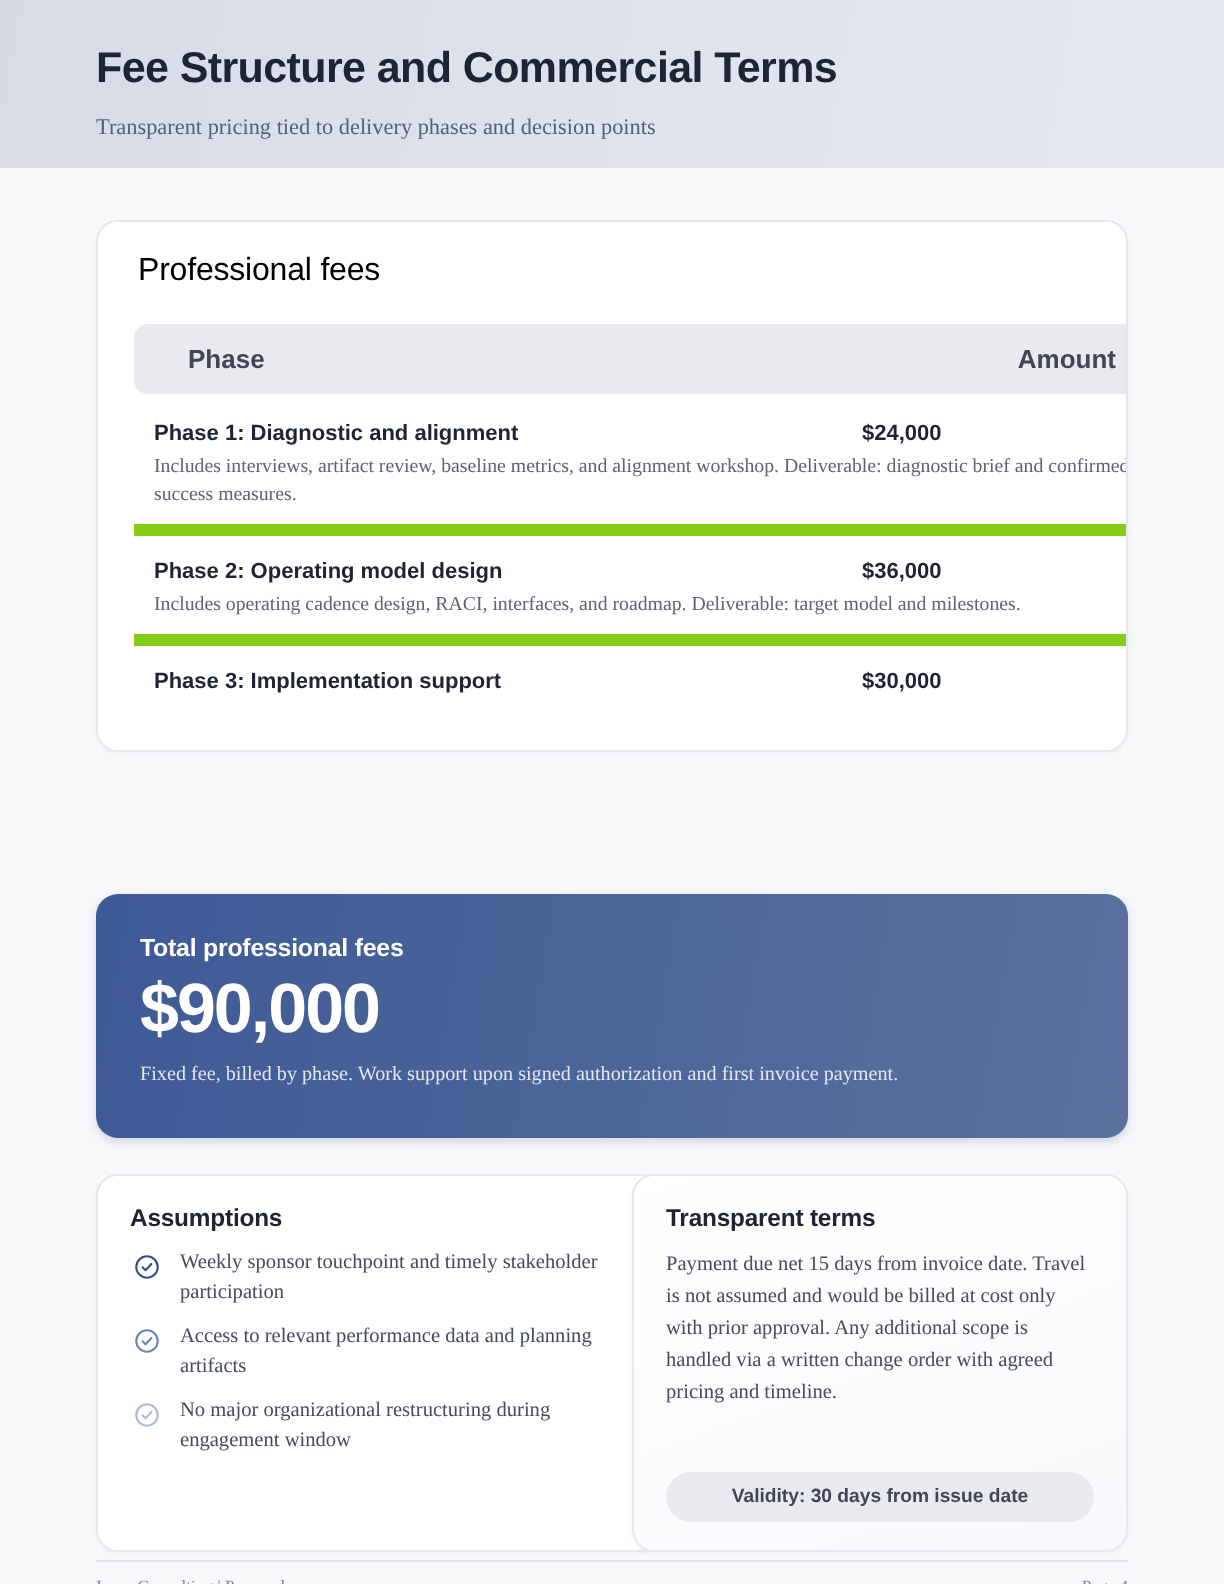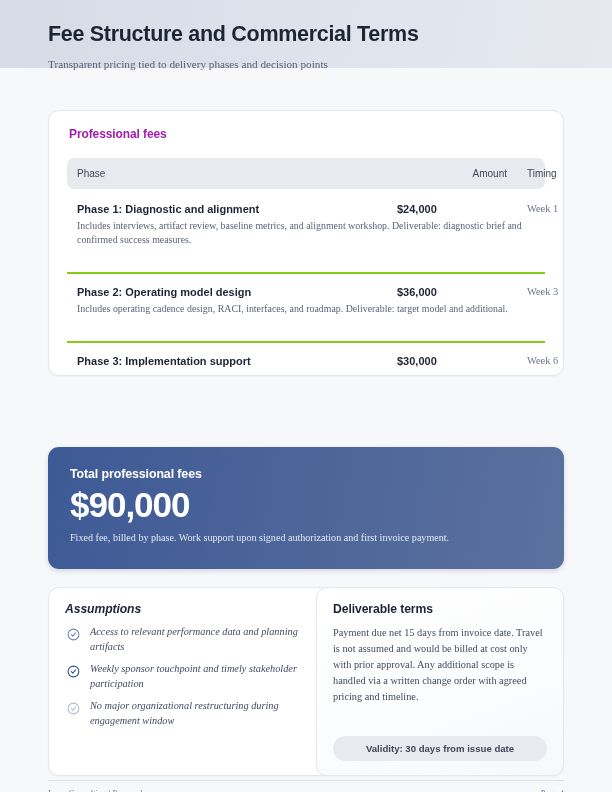--- a/index.html
+++ b/index.html
@@ -11,21 +11,21 @@
     height: 792px;
     background: #f7f8fa;
     font-family: "Liberation Sans", sans-serif;
     overflow: hidden;
     position: relative;
     -webkit-font-smoothing: antialiased;
   }
 
   
   .page-header {
-    height: 68px;
+    height: 84px;
     box-sizing: border-box;
     padding: 22px 48px 0 48px;
     background: linear-gradient(100deg, #d6dbe6 0%, #dfe3ec 55%, #e6e9f0 100%);
   }
   .page-title {
     margin: 0;
     font-size: 21.5px;
     font-weight: bold;
     letter-spacing: -0.3px;
     color: #1d2433;
@@ -52,47 +52,47 @@
   .fees-card {
     position: absolute;
     left: 48px;
     top: 110px;
     width: 516px;
     height: 266px;
     overflow: hidden;
     padding: 0 18px;
   }
   .card-heading {
-    font-size: 12px;
-    font-weight: bold;
-    color: #a21caf;
+    font-size: 16px;
+    font-weight: normal;
+    color: #000000;
     margin: 16px 0 0 2px;
     letter-spacing: -0.1px;
   }
 
   .fee-table {
     width: 100%;
     border-collapse: collapse;
     margin-top: 17px;
     table-layout: fixed;
   }
   .fee-table thead th {
     background: #e8eaef;
-    font-size: 10px;
-    font-weight: normal;
+    font-size: 13px;
+    font-weight: bold;
     color: #3f4757;
-    padding: 10px 10px;
+    padding: 10px 27px;
     text-align: left;
   }
   .fee-table thead th.col-phase  { border-radius: 7px 0 0 7px; width: 300px; }
   .fee-table thead th.col-amount { text-align: right; width: 110px; }
   .fee-table thead th.col-timing { text-align: right; border-radius: 0 7px 7px 0; }
 
   .fee-row > td {
-    border-top: 2px solid #84cc16;
+    border-top: 6px solid #84cc16;
     padding: 12px 10px 0 10px;
     vertical-align: top;
   }
   .fee-row.first > td { border-top: none; padding-top: 14px; }
   .phase-name {
     font-size: 11px;
     font-weight: bold;
     color: #1d2433;
   }
   .phase-amount {
@@ -103,21 +103,21 @@
     white-space: nowrap;
   }
   .phase-timing {
     font-family: Liberation Serif, serif;
     font-size: 10.4px;
     color: #6b7487;
     text-align: right;
     white-space: nowrap;
   }
   .desc-row > td {
-    padding: 4px 10px 25px 10px;
+    padding: 4px 10px 7px 10px;
   }
   .phase-desc {
     font-family: "Liberation Serif", serif;
     font-size: 9.9px;
     line-height: 1.42;
     color: #5a6377;
   }
 
   
   .total-banner {
@@ -155,21 +155,20 @@
 
   
   .assumptions-card {
     position: absolute;
     left: 48px;
     top: 587px;
     width: 283px;
     height: 189px;
     padding: 14px 16px 0 16px;
     overflow: hidden;
-    font-style: italic;
   }
   .terms-card {
     position: absolute;
     left: 316px;
     top: 587px;
     width: 248px;
     height: 189px;
     padding: 14px 16px 0 16px;
     overflow: hidden;
     background: linear-gradient(160deg, #ffffff 0%, #fbfcfd 60%, #f6f8fb 100%);
@@ -267,73 +266,73 @@
       <tr class="desc-row">
         <td class="phase-desc" colspan="3">Includes interviews, artifact review, baseline metrics, and alignment workshop. Deliverable: diagnostic brief and confirmed success measures.</td>
       </tr>
 
       <tr class="fee-row">
         <td class="phase-name">Phase 2: Operating model design</td>
         <td class="phase-amount">$36,000</td>
         <td class="phase-timing">Week 3</td>
       </tr>
       <tr class="desc-row">
-        <td class="phase-desc" colspan="3">Includes operating cadence design, RACI, interfaces, and roadmap. Deliverable: target model and additional.</td>
+        <td class="phase-desc" colspan="3">Includes operating cadence design, RACI, interfaces, and roadmap. Deliverable: target model and milestones.</td>
       </tr>
 
       <tr class="fee-row">
         <td class="phase-name">Phase 3: Implementation support</td>
         <td class="phase-amount">$30,000</td>
         <td class="phase-timing">Week 6</td>
       </tr>
     </tbody>
   </table>
 </div>
 
 <div class="total-banner">
   <div class="total-label">Total professional fees</div>
   <div class="total-amount">$90,000</div>
   <div class="total-note">Fixed fee, billed by phase. Work support upon signed authorization and first invoice payment.</div>
 </div>
 
 <div class="card assumptions-card">
   <div class="sub-heading">Assumptions</div>
   <ul class="assumption-list">
+    <li class="assumption-item">
+      <span class="check-icon">
+        <svg viewBox="0 0 16 16" width="13" height="13">
+          <circle cx="8" cy="8" r="6.6" fill="none" stroke="#2f4f8f" stroke-width="1.3"></circle>
+          <path d="M5.3 8.2 L7.1 10 L10.7 6.1" fill="none" stroke="#2f4f8f" stroke-width="1.3" stroke-linecap="round" stroke-linejoin="round"></path>
+        </svg>
+      </span>
+      <span class="assumption-text">Weekly sponsor touchpoint and timely stakeholder participation</span>
+    </li>
     <li class="assumption-item">
       <span class="check-icon">
         <svg viewBox="0 0 16 16" width="13" height="13">
           <circle cx="8" cy="8" r="6.6" fill="none" stroke="#6b85b8" stroke-width="1.3"></circle>
           <path d="M5.3 8.2 L7.1 10 L10.7 6.1" fill="none" stroke="#6b85b8" stroke-width="1.3" stroke-linecap="round" stroke-linejoin="round"></path>
         </svg>
       </span>
       <span class="assumption-text">Access to relevant performance data and planning artifacts</span>
     </li>
     <li class="assumption-item">
       <span class="check-icon">
         <svg viewBox="0 0 16 16" width="13" height="13">
-          <circle cx="8" cy="8" r="6.6" fill="none" stroke="#2f4f8f" stroke-width="1.3"></circle>
-          <path d="M5.3 8.2 L7.1 10 L10.7 6.1" fill="none" stroke="#2f4f8f" stroke-width="1.3" stroke-linecap="round" stroke-linejoin="round"></path>
-        </svg>
-      </span>
-      <span class="assumption-text">Weekly sponsor touchpoint and timely stakeholder participation</span>
-    </li>
-    <li class="assumption-item">
-      <span class="check-icon">
-        <svg viewBox="0 0 16 16" width="13" height="13">
           <circle cx="8" cy="8" r="6.6" fill="none" stroke="#aebbd2" stroke-width="1.3"></circle>
           <path d="M5.3 8.2 L7.1 10 L10.7 6.1" fill="none" stroke="#aebbd2" stroke-width="1.3" stroke-linecap="round" stroke-linejoin="round"></path>
         </svg>
       </span>
       <span class="assumption-text">No major organizational restructuring during engagement window</span>
     </li>
   </ul>
 </div>
 
 <div class="card terms-card">
-  <div class="sub-heading">Deliverable terms</div>
+  <div class="sub-heading">Transparent terms</div>
   <div class="terms-body">Payment due net 15 days from invoice date. Travel is not assumed and would be billed at cost only with prior approval. Any additional scope is handled via a written change order with agreed pricing and timeline.</div>
   <div class="validity-badge">Validity: 30 days from issue date</div>
 </div>
 
 <div class="page-footer">
   <span>Ivory Consulting | Proposal</span>
   <span>Page 4</span>
 </div>
 
 </body></html>

